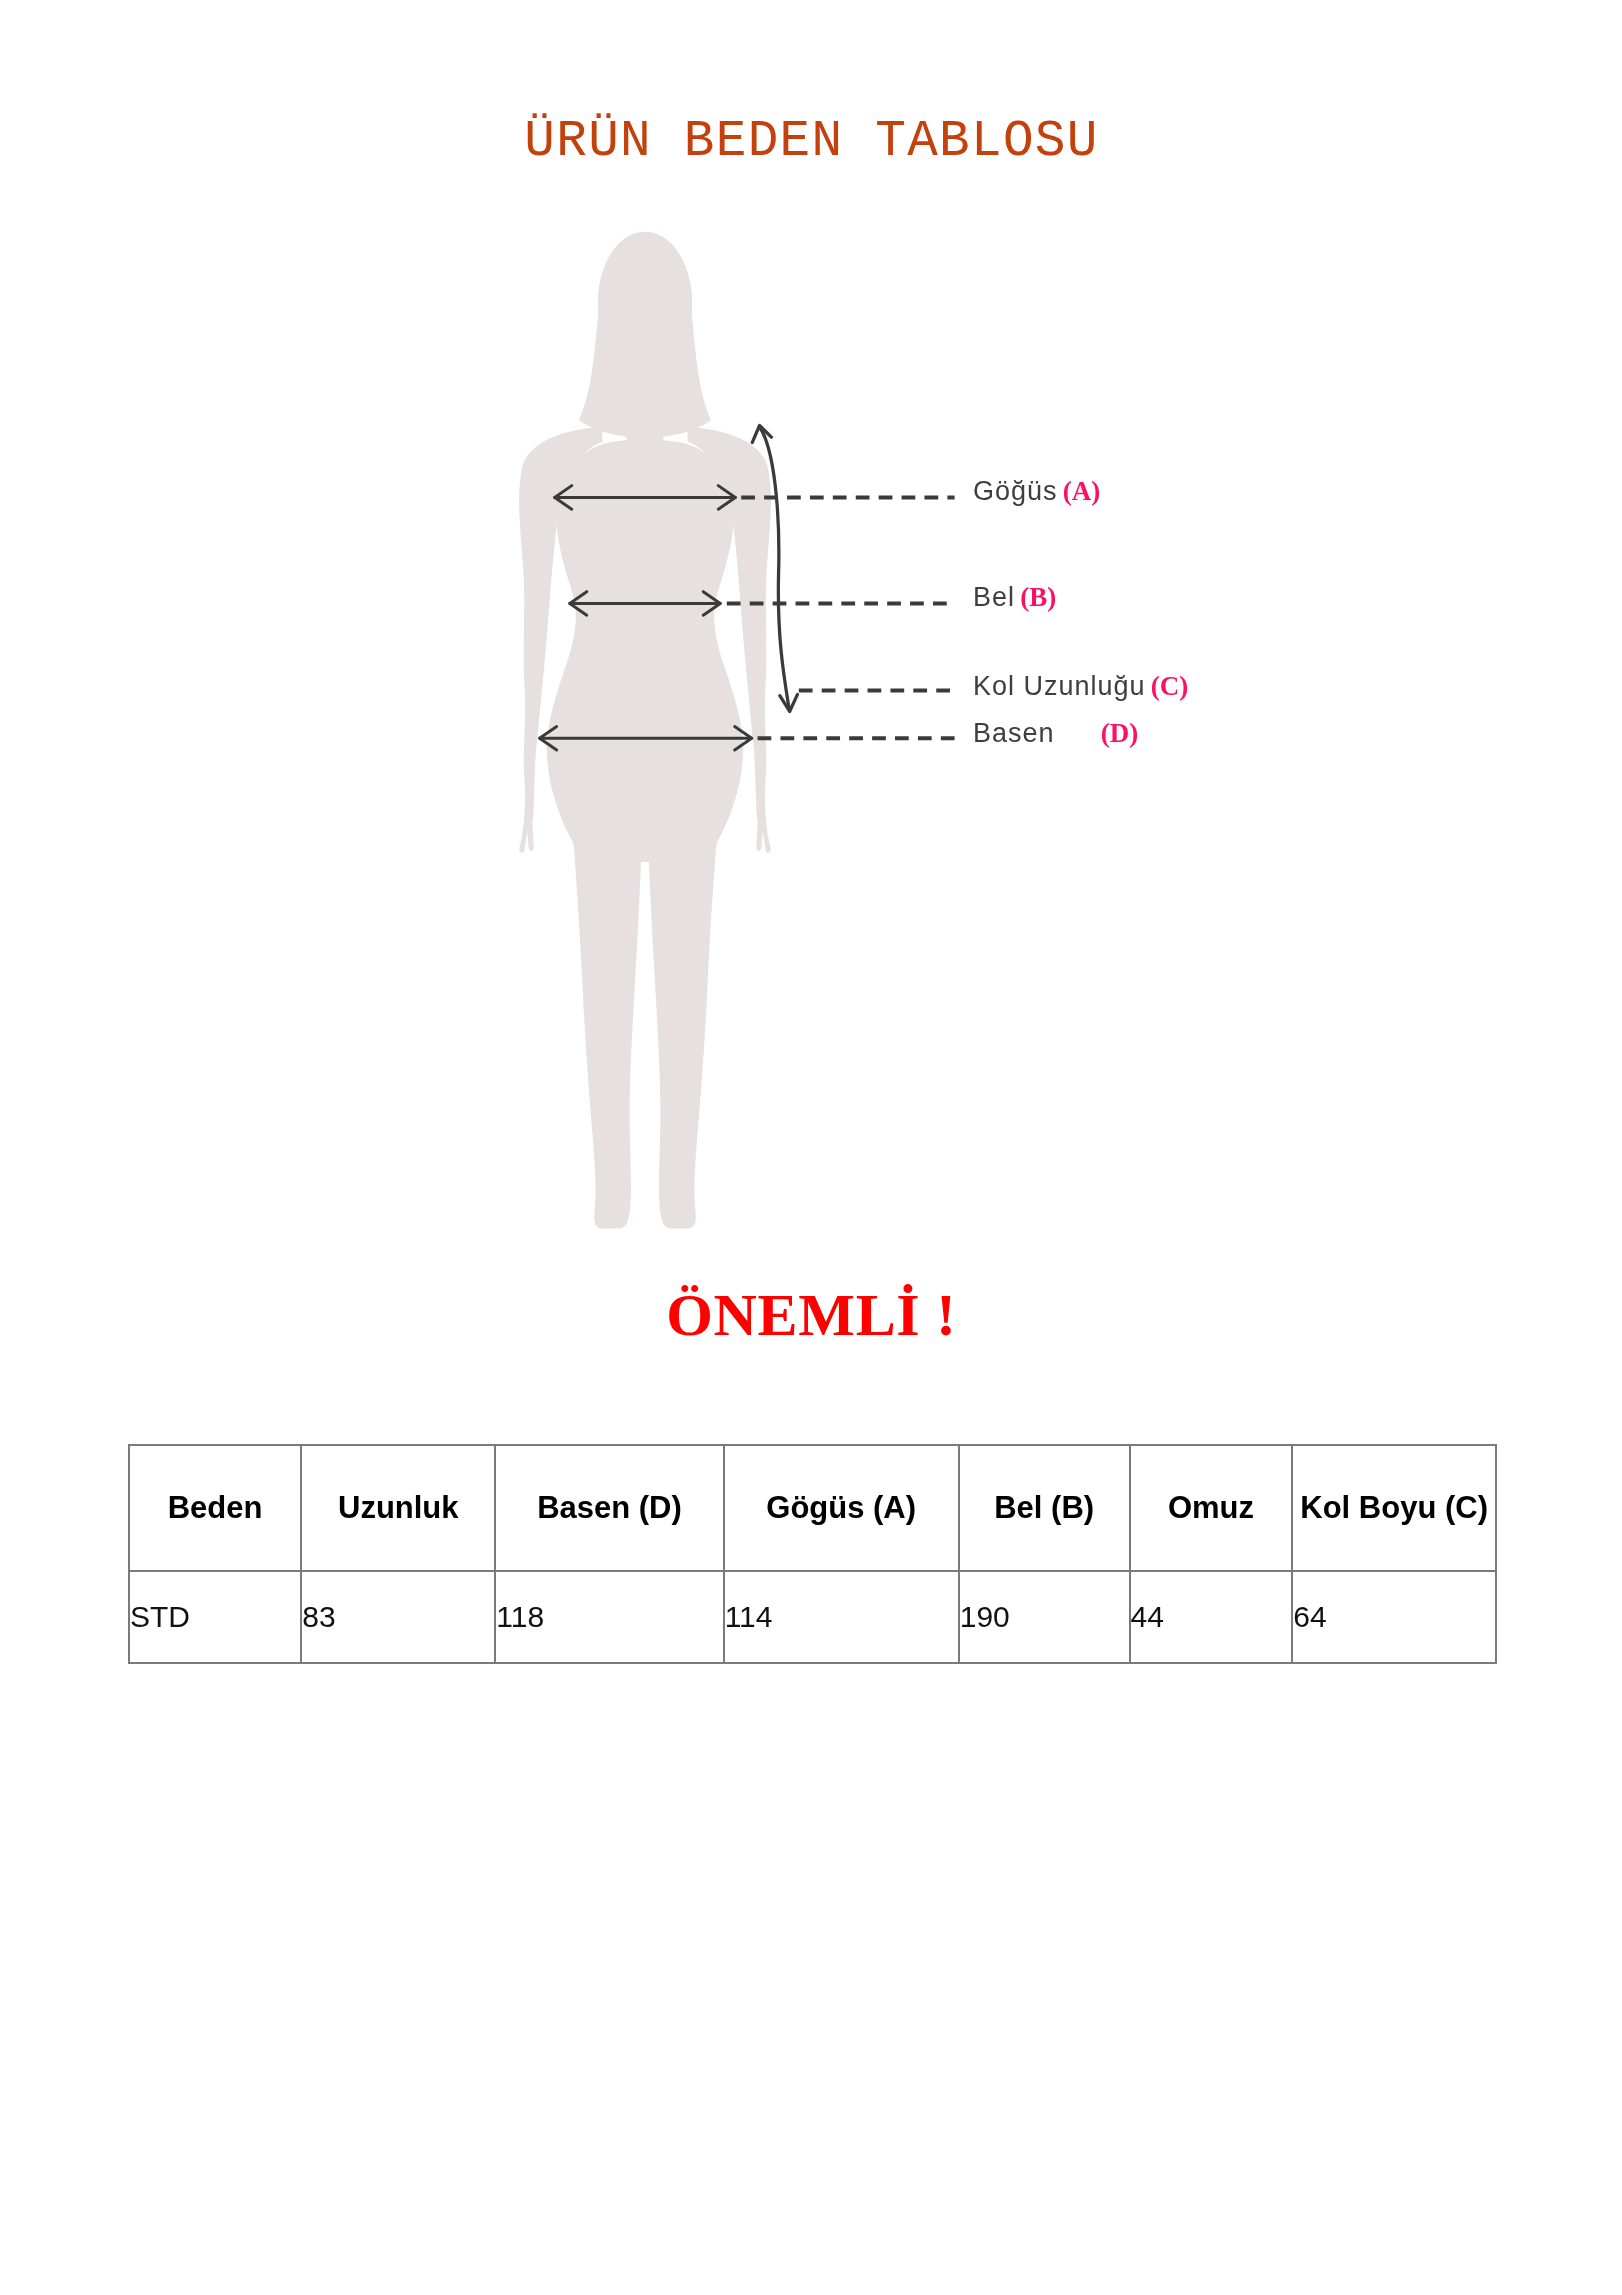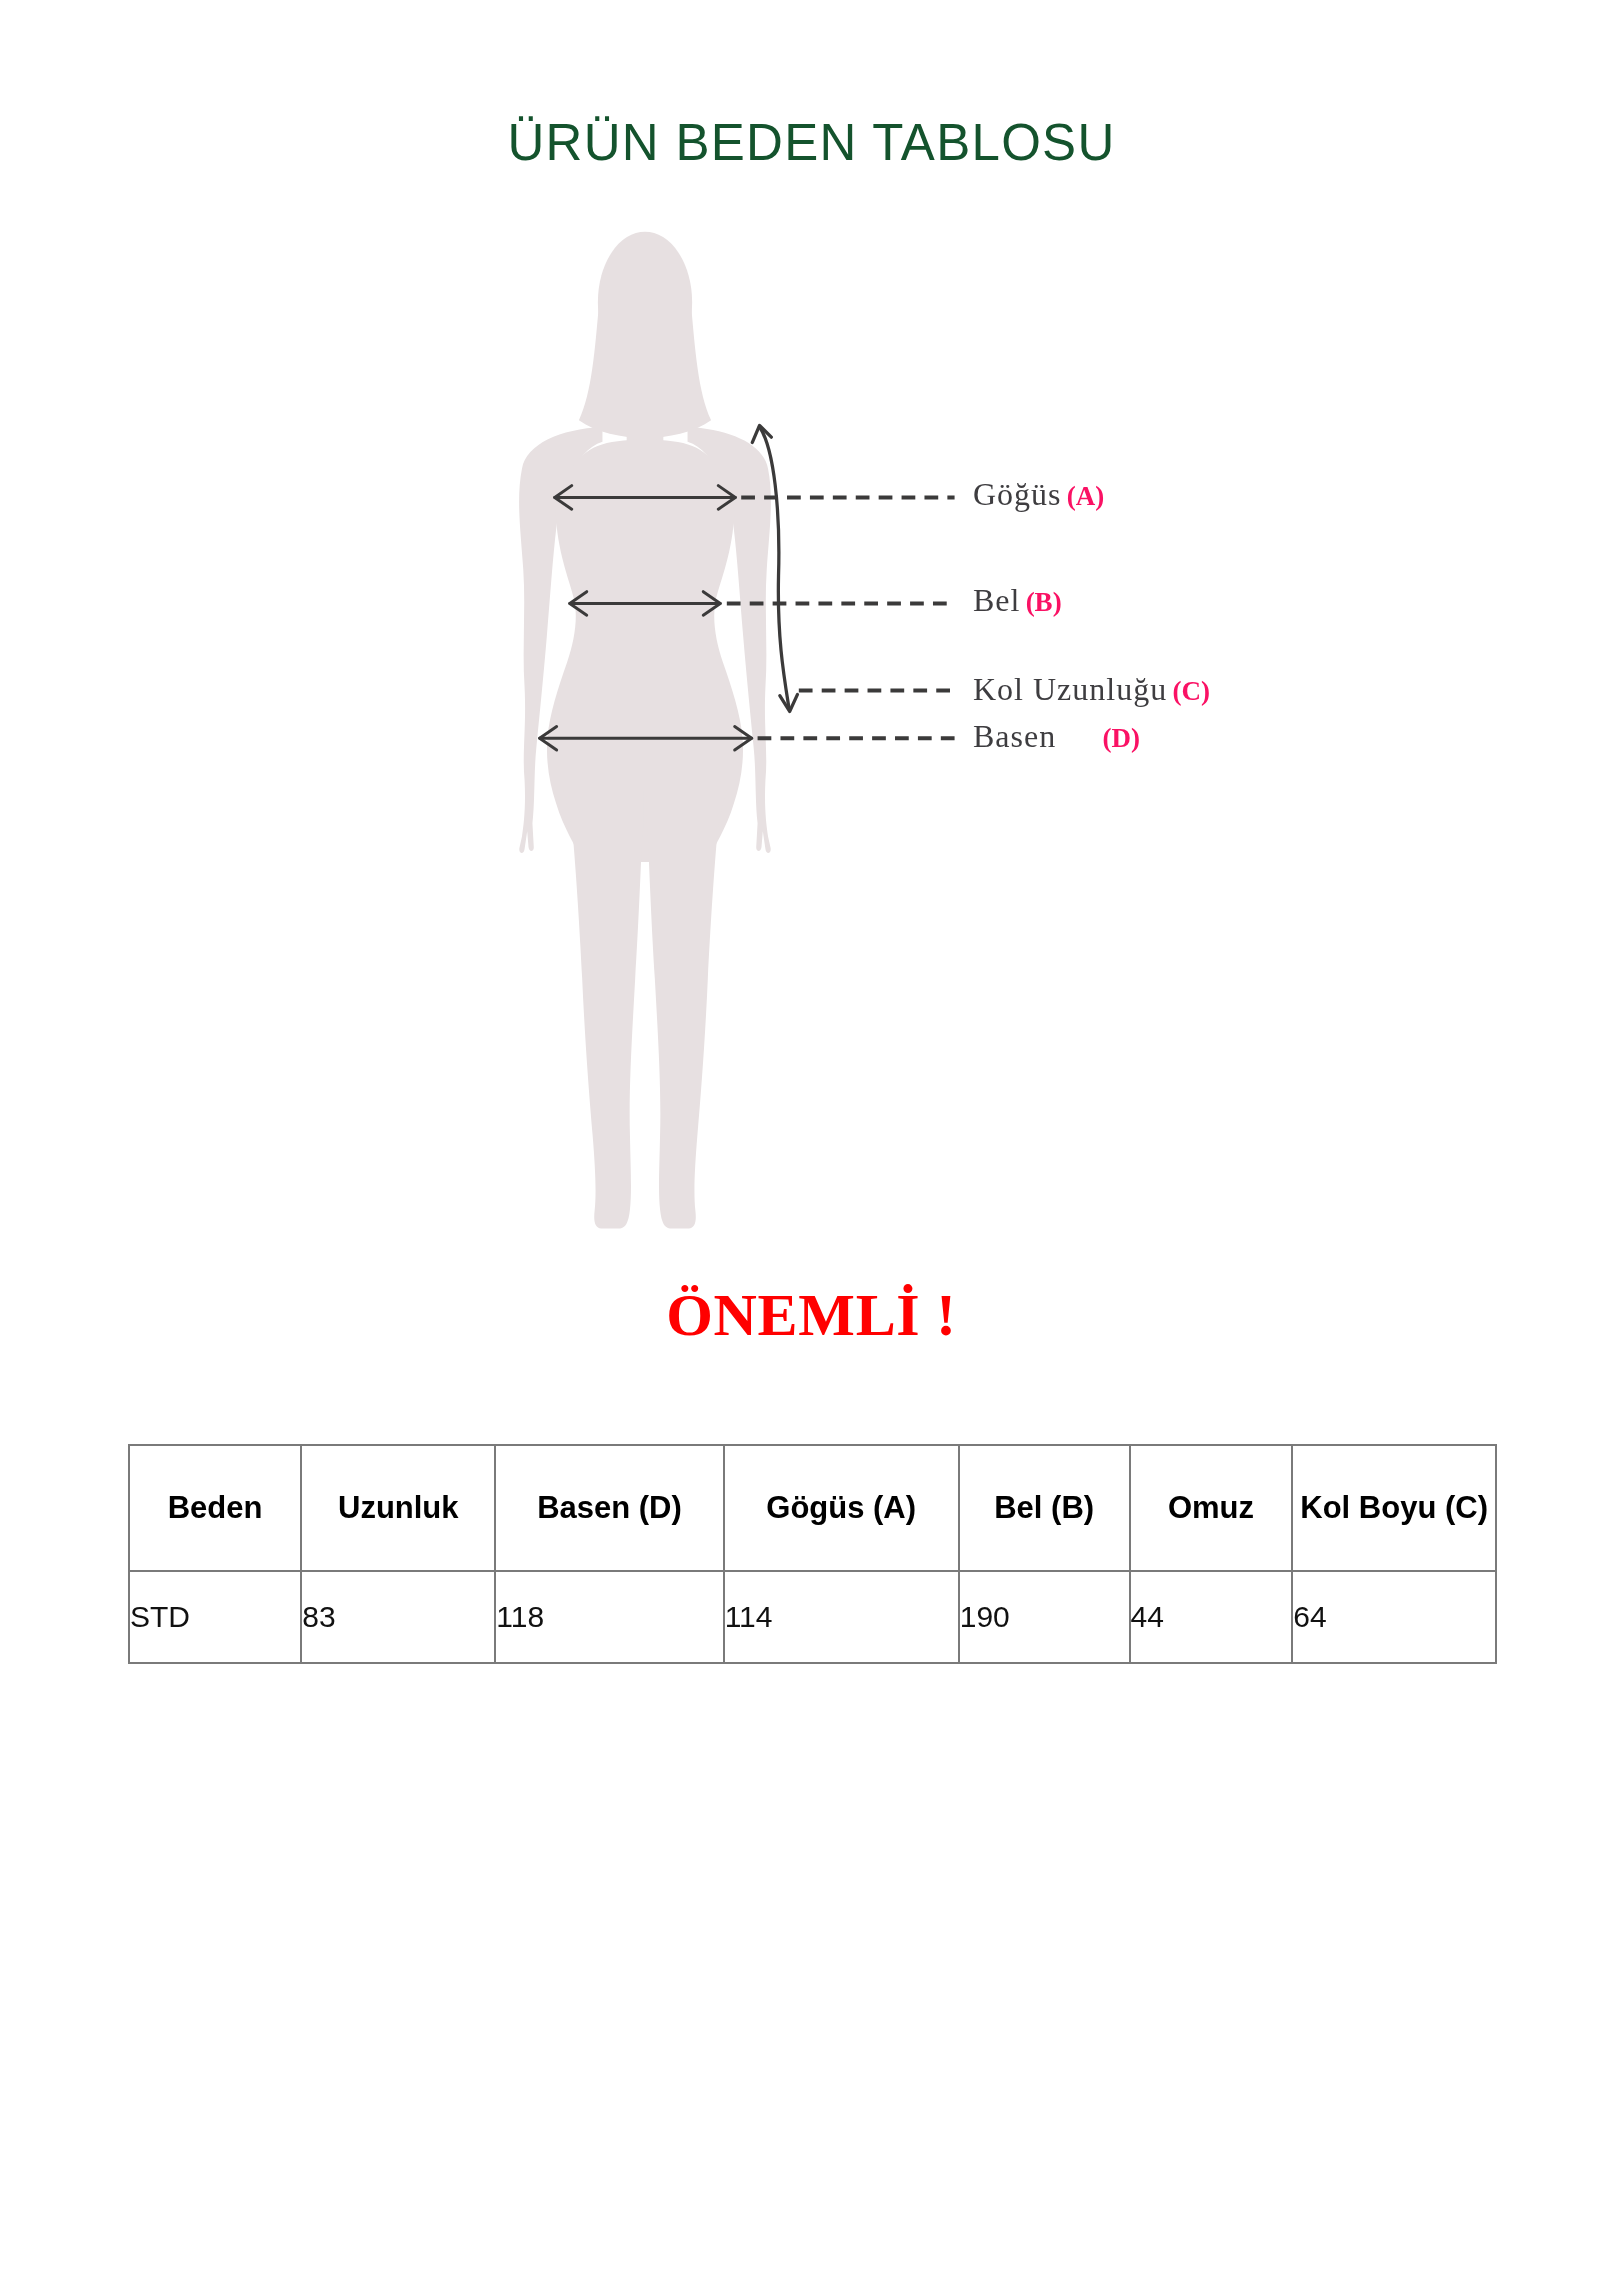--- a/index.html
+++ b/index.html
@@ -11,44 +11,44 @@
     background: #ffffff;
     overflow: hidden;
     font-family: "Liberation Sans", sans-serif;
   }
   .page-title {
     position: absolute;
     top: 113px;
     left: 0;
     width: 100%;
     text-align: center;
-    font-family: Liberation Sans, sans-serif;
+    font-family: Liberation Mono, monospace;
     font-weight: normal;
     font-size: 51px;
     letter-spacing: 1.3px;
-    color: #14532d;
+    color: #c2410c;
   }
   .figure-wrap {
     position: absolute;
     left: 406px;
     top: 216px;
     width: 550px;
     height: 1021px;
   }
   .figure-wrap svg { display: block; width: 100%; height: 100%; }
 
   .m-label {
     position: absolute;
     display: flex;
     align-items: baseline;
     white-space: nowrap;
   }
   .m-label .name {
-    font-family: Liberation Serif, serif;
-    font-size: 32px;
+    font-family: Liberation Sans, sans-serif;
+    font-size: 27px;
     letter-spacing: 1px;
     color: #3e3d40;
   }
   .m-label .letter {
     font-family: "Liberation Serif", serif;
     font-weight: bold;
     font-size: 27px;
     color: #fa1164;
     margin-left: 5.2px;
   }

